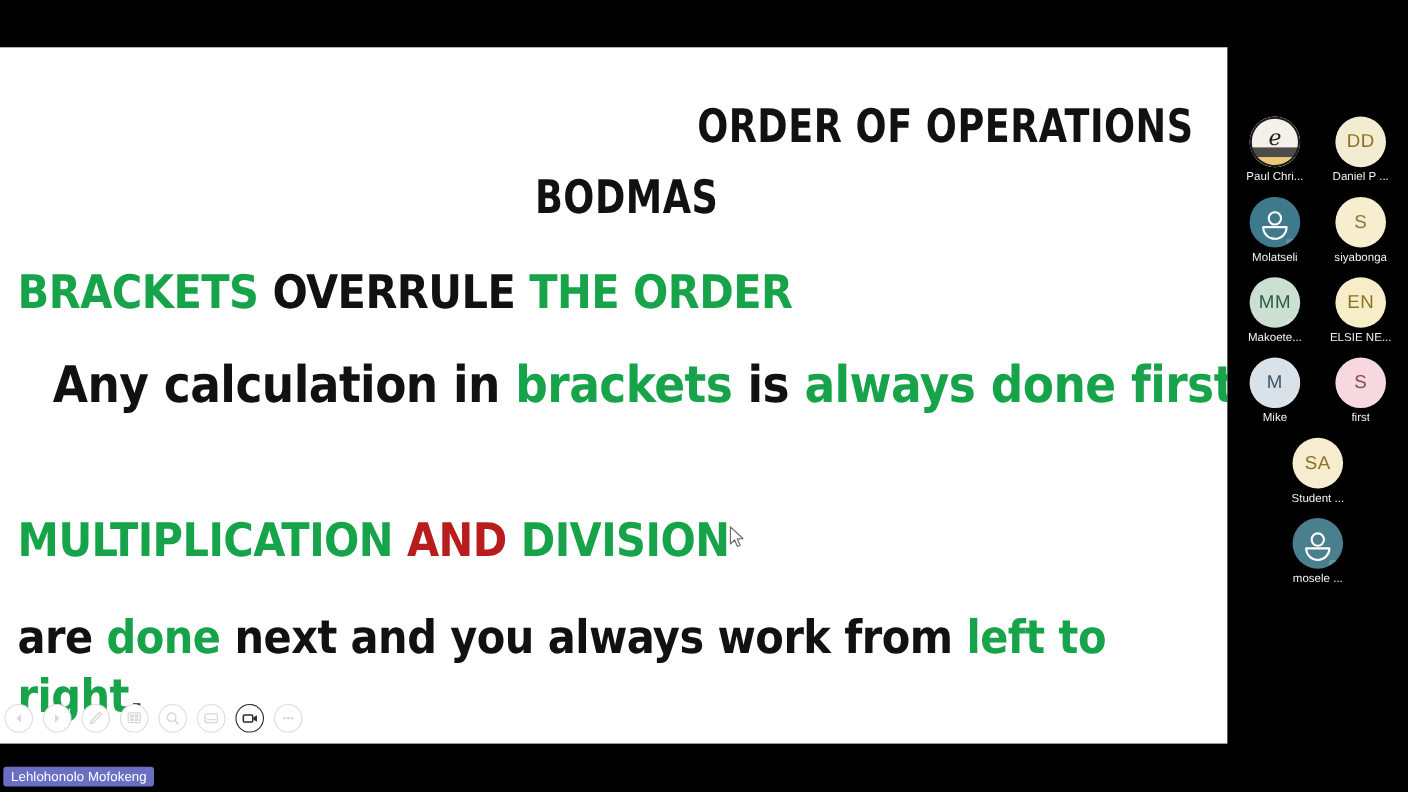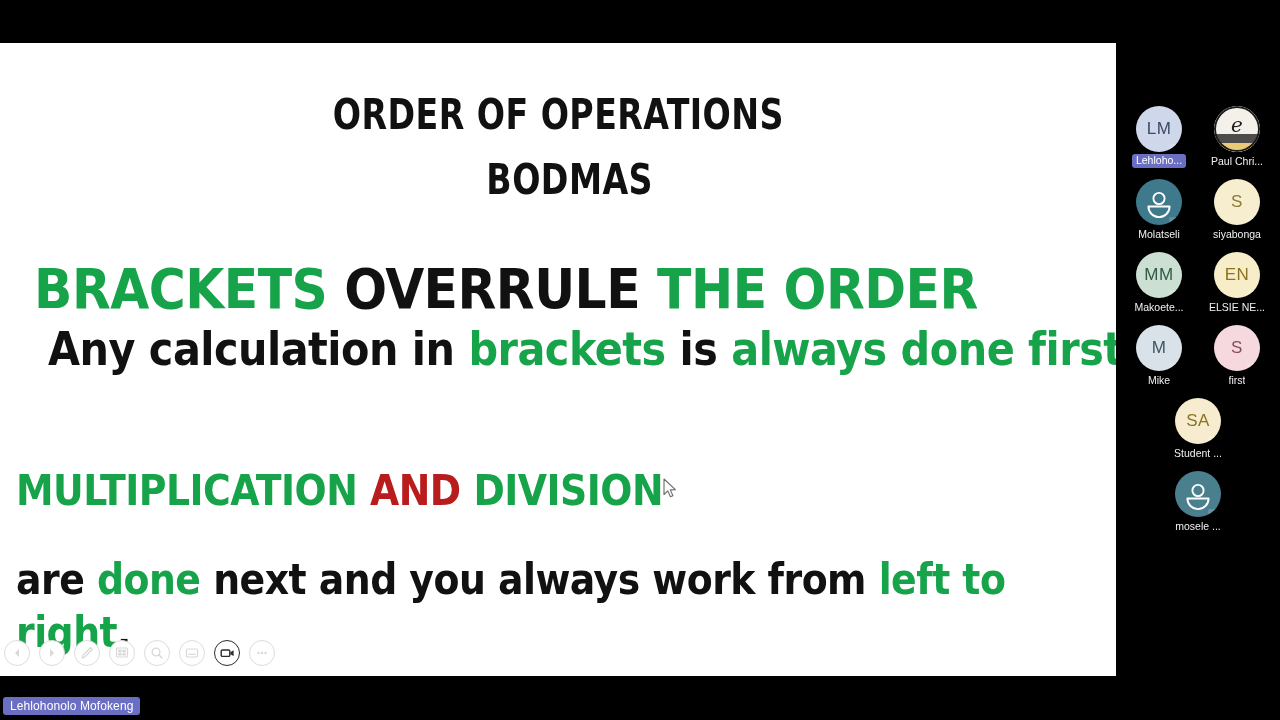--- a/index.html
+++ b/index.html
@@ -29,21 +29,21 @@
   .slide-inner {
     position:absolute;
     left:0; top:0;
     width:1116px; height:633px;
     padding:0;
   }
 
   #slide-title-1 {
     position:absolute;
     top:50px; left:0; width:1116px;
-    text-align:center;
+    text-align:right;
     font-size:42px;
     line-height:1.05;
     color:#111;
   }
   #slide-title-2 {
     position:absolute;
     top:115px; left:0; width:1116px;
     text-align:center;
     font-size:42px;
     line-height:1.05;
@@ -61,21 +61,21 @@
   .body-line {
     position:absolute;
     left:16px;
     width:1090px;
     font-family:"DejaVu Sans Condensed","Liberation Sans Narrow","Liberation Sans", sans-serif;
     font-weight:bold;
     color:#111;
     line-height:1.08;
   }
 
-  #line-brackets      { top:216px; font-size:56px; letter-spacing:-0.5px;margin-left:18px; }
+  #line-brackets      { top:200px; font-size:42px; letter-spacing:-0.5px; }
   #line-anycalc       { top:282px; font-size:46px; letter-spacing:-0.5px;margin-left:32px; }
   #line-multdiv       { top:425px; font-size:42px; letter-spacing:-0.5px; }
   #line-aredone       { top:510px; font-size:42px; letter-spacing:-0.5px; width:1060px; line-height:1.27; white-space:normal;}
 
   
   #slide-toolbar {
     position:absolute;
     left:4px; bottom:6px;
     height:34px;
     display:flex; align-items:center; gap:9px;
@@ -308,33 +308,33 @@
               <circle cx="10.5" cy="7" r="1.2" fill="currentColor"></circle>
             </svg>
           </span>
         </div>
       </div>
   </div>
 
   <div id="participants">
     <div class="p-grid" id="p-grid">
         <div class="p-cell">
-          <div class="p-avatar" style="background: rgb(207, 215, 234); color: rgb(59, 74, 107);">LM</div>
-          <div class="p-name speaking">Lehloho...</div>
-        </div>
-        <div class="p-cell">
           <div class="logo-av">
             <div class="band"></div>
             <div class="band2"></div>
             <div class="cap">𝑒</div>
             <div class="ring"></div>
           </div>
           <div class="p-name">Paul Chri...</div>
         </div>
         <div class="p-cell">
+          <div class="p-avatar" style="background: rgb(242, 236, 210); color: rgb(138, 115, 32);">DD</div>
+          <div class="p-name">Daniel P ...</div>
+        </div>
+        <div class="p-cell">
           <div class="p-avatar" style="background: rgb(62, 122, 140); color: rgb(255, 255, 255);">
             <svg class="silhouette" width="46" height="46" viewBox="0 0 46 46">
               <circle cx="23" cy="19.5" r="5.6" fill="none" stroke="#ffffff" stroke-width="1.9"></circle>
               <path d="M12.4 27.5 A10.6 10.6 0 0 0 33.6 27.5 Z" fill="none" stroke="#ffffff" stroke-width="1.9" stroke-linejoin="round"></path>
             </svg>
           </div>
           <div class="p-name">Molatseli</div>
         </div>
         <div class="p-cell">
           <div class="p-avatar" style="background: rgb(247, 238, 208); color: rgb(138, 122, 51);">S</div>

